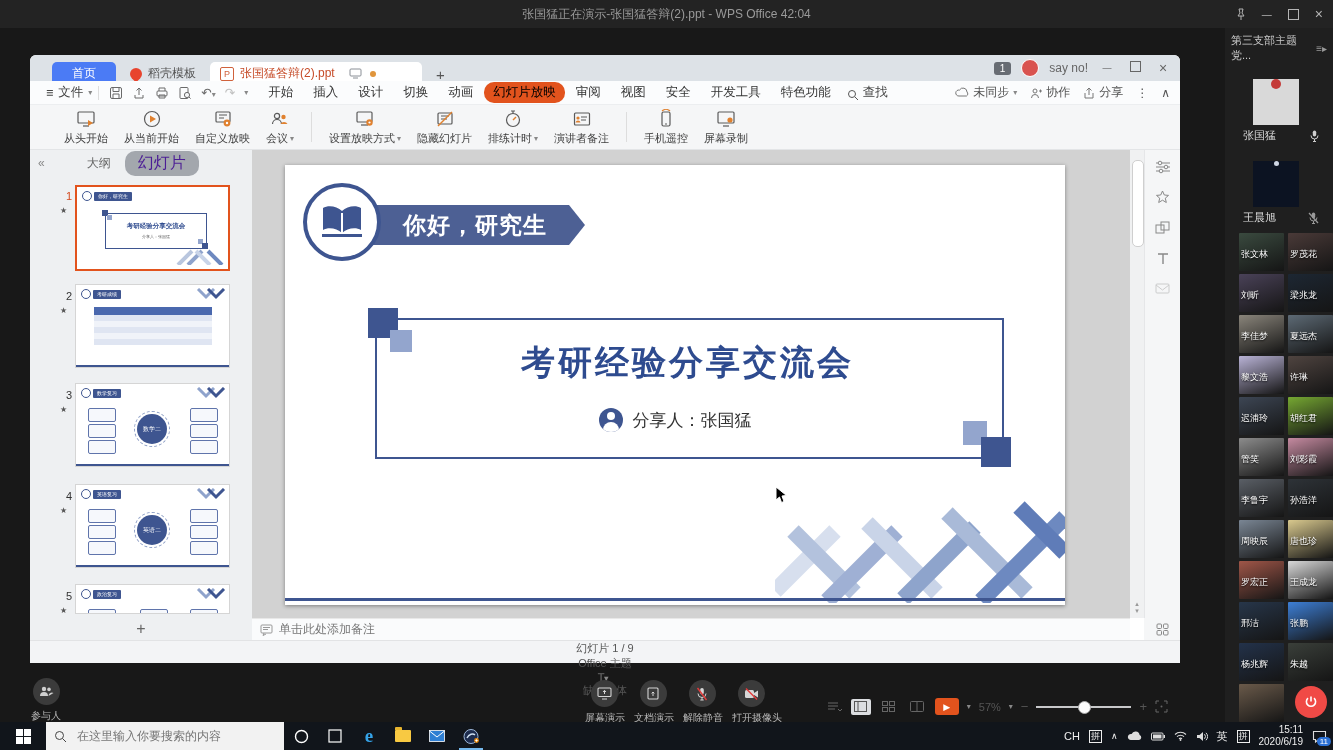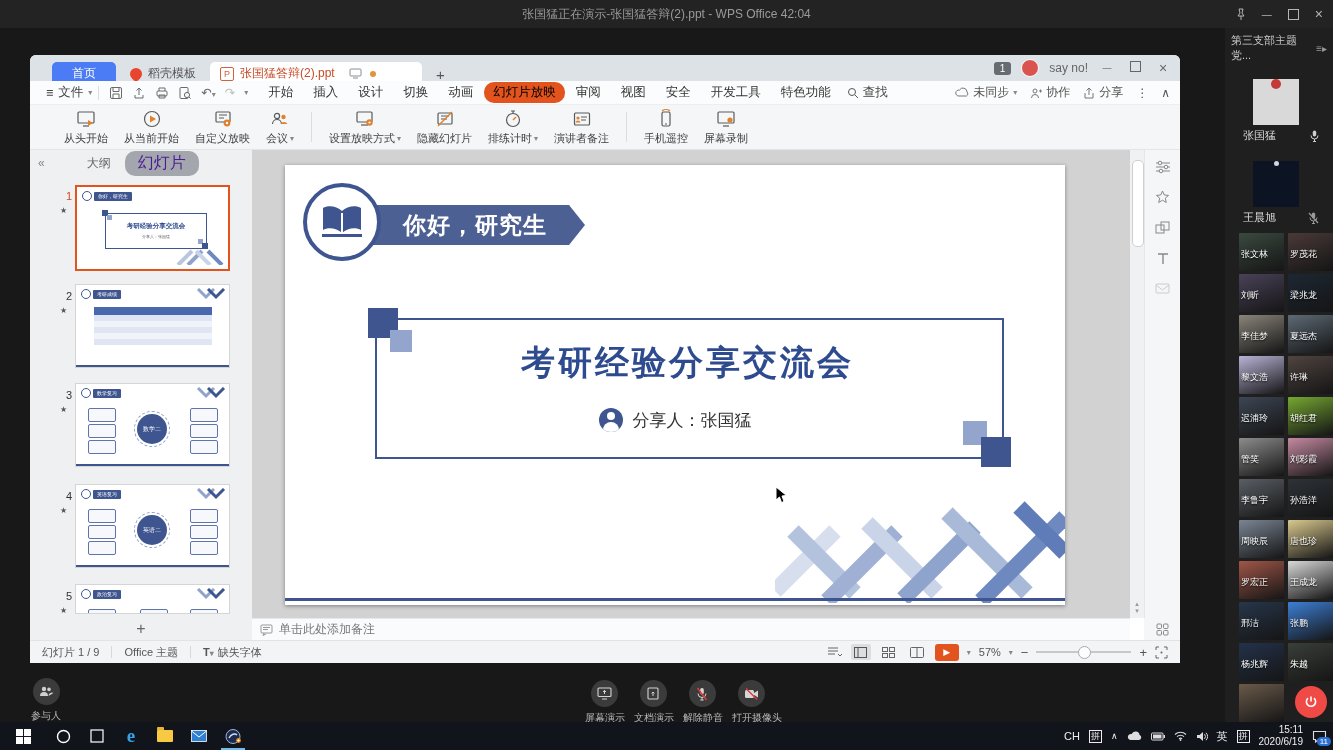--- a/index.html
+++ b/index.html
@@ -31,21 +31,21 @@
   .wps-avatar{width:16px;height:16px;border-radius:50%;background:#d9534f;border:1px solid #fff;}
   .sayno{font-size:12px;color:#666;}
   .winbtn{color:#666;font-size:12px;width:18px;text-align:center;}
 
   .menubar{position:absolute;left:0;top:26px;width:1150px;height:24px;background:#fbfcfd;border-bottom:1px solid #eceef0;
            display:flex;align-items:center;font-size:12.5px;color:#333;padding:0 10px;box-sizing:border-box;}
   .filebtn{display:flex;align-items:center;gap:5px;padding:0 6px;color:#444;}
   .qicons{display:flex;align-items:center;gap:9px;margin:0 10px;color:#6a6a6a;}
   .menu-item{padding:2px 9px;margin:0 1px;border-radius:3px;white-space:nowrap;}
   .menu-item.active{background:#e2531d;color:#000000;border-radius:10px;}
-  .findbox{display:flex;align-items:center;gap:4px;margin-left:6px;color:#444;}
+  .findbox{display:flex;align-items:flex-end;gap:4px;margin-left:6px;color:#444;}
   .menubar-right{margin-left:auto;display:flex;align-items:center;gap:13px;color:#555;font-size:12px;}
   .mr-item{display:flex;align-items:center;gap:4px;}
   .vdiv{width:1px;height:14px;background:#ddd;}
 
   .ribbon{position:absolute;left:0;top:50px;width:1150px;height:45px;background:#f5f6f7;border-bottom:1px solid #e3e5e7;
           display:flex;align-items:center;padding-left:26px;box-sizing:border-box;}
   .rbtn{display:flex;flex-direction:column;align-items:center;justify-content:center;padding:0 8px;height:42px;gap:2px;
         font-size:11px;color:#3f3f3f;white-space:nowrap;}
   .rbtn .lbl{display:flex;align-items:center;gap:2px;}
   .rsep{width:1px;height:30px;background:#ddd;margin:0 9px;}
@@ -100,21 +100,21 @@
   .vscroll{position:absolute;left:1100px;top:95px;width:14px;height:468px;background:#f0f1f2;}
   .vthumb{position:absolute;left:2px;top:10px;width:10px;height:85px;background:#fff;border:1px solid #cfcfcf;border-radius:5px;}
   .scroll-arrows{position:absolute;left:2px;bottom:4px;font-size:7px;color:#999;text-align:center;width:10px;line-height:7px;}
   .sidetools{position:absolute;left:1114px;top:95px;width:36px;height:468px;background:#f5f6f7;border-left:1px solid #e5e6e8;
              display:flex;flex-direction:column;align-items:center;padding-top:10px;gap:16px;box-sizing:border-box;color:#777;}
   .notesbar{position:absolute;left:222px;top:563px;width:878px;height:22px;background:#fafbfc;border-top:1px solid #e8e8e8;
             display:flex;align-items:center;gap:6px;font-size:12px;color:#777;padding-left:8px;box-sizing:border-box;}
   .gridbtn{position:absolute;left:1114px;top:563px;width:36px;height:22px;display:flex;align-items:center;justify-content:center;
            background:#f5f6f7;color:#888;}
   .statusbar{position:absolute;left:0;top:585px;width:1150px;height:23px;background:#f3f4f6;border-top:1px solid #e2e3e5;
-             display:flex;align-items:center;font-size:11px;color:#555;padding:0 12px;box-sizing:border-box;}
+             display:flex;align-items:center;font-size:11px;color:#555;padding:0 12px;box-sizing:border-box;flex-direction:column;}
   .sb-sep{width:1px;height:12px;background:#d8d8d8;margin:0 12px;}
   .sb-right{margin-left:auto;display:flex;align-items:center;gap:8px;}
   .viewbtn{width:20px;height:16px;display:flex;align-items:center;justify-content:center;border-radius:2px;color:#666;}
   .viewbtn.sel{background:#dcdee1;}
   .playbtn{width:24px;height:17px;background:#e2531d;border-radius:3px;display:flex;align-items:center;justify-content:center;}
   .ztrack{width:95px;height:2px;background:#c7c8ca;position:relative;}
   .zknob{position:absolute;left:42px;top:-5px;width:11px;height:11px;border-radius:50%;background:#fdfdfd;border:1px solid #aaa;}
 
   
   .people-btn{position:absolute;left:16px;top:678px;width:60px;text-align:center;color:#b9b9b9;font-size:10px;}
@@ -799,20 +799,27 @@
 
   <div class="taskbar">
     <div class="tb-start">
       <svg width="15" height="15" viewBox="0 0 15 15">
           <rect x="0" y="0" width="7" height="7" fill="#fff"></rect>
           <rect x="8" y="0" width="7" height="7" fill="#fff"></rect>
           <rect x="0" y="8" width="7" height="7" fill="#fff"></rect>
           <rect x="8" y="8" width="7" height="7" fill="#fff"></rect>
         </svg>
     </div>
+    <div class="tb-search">
+      <svg width="13" height="13" viewBox="0 0 13 13">
+          <circle cx="5.5" cy="5.5" r="4" fill="none" stroke="#444"></circle>
+          <path d="M8.7 8.7l3.3 3.3" stroke="#444"></path>
+        </svg>
+      <input placeholder="在这里输入你要搜索的内容" style="">
+    </div>
     <div class="tb-icons">
       <span class="tb-ic">
           <svg width="15" height="15" viewBox="0 0 15 15">
             <circle cx="7.5" cy="7.5" r="6" fill="none" stroke="#fff" stroke-width="1.4"></circle>
           </svg>
         </span>
       <span class="tb-ic">
           <svg width="14" height="14" viewBox="0 0 14 14">
             <rect x="1" y="1" width="12" height="12" fill="none" stroke="#fff" stroke-width="1.2"></rect>
           </svg>

